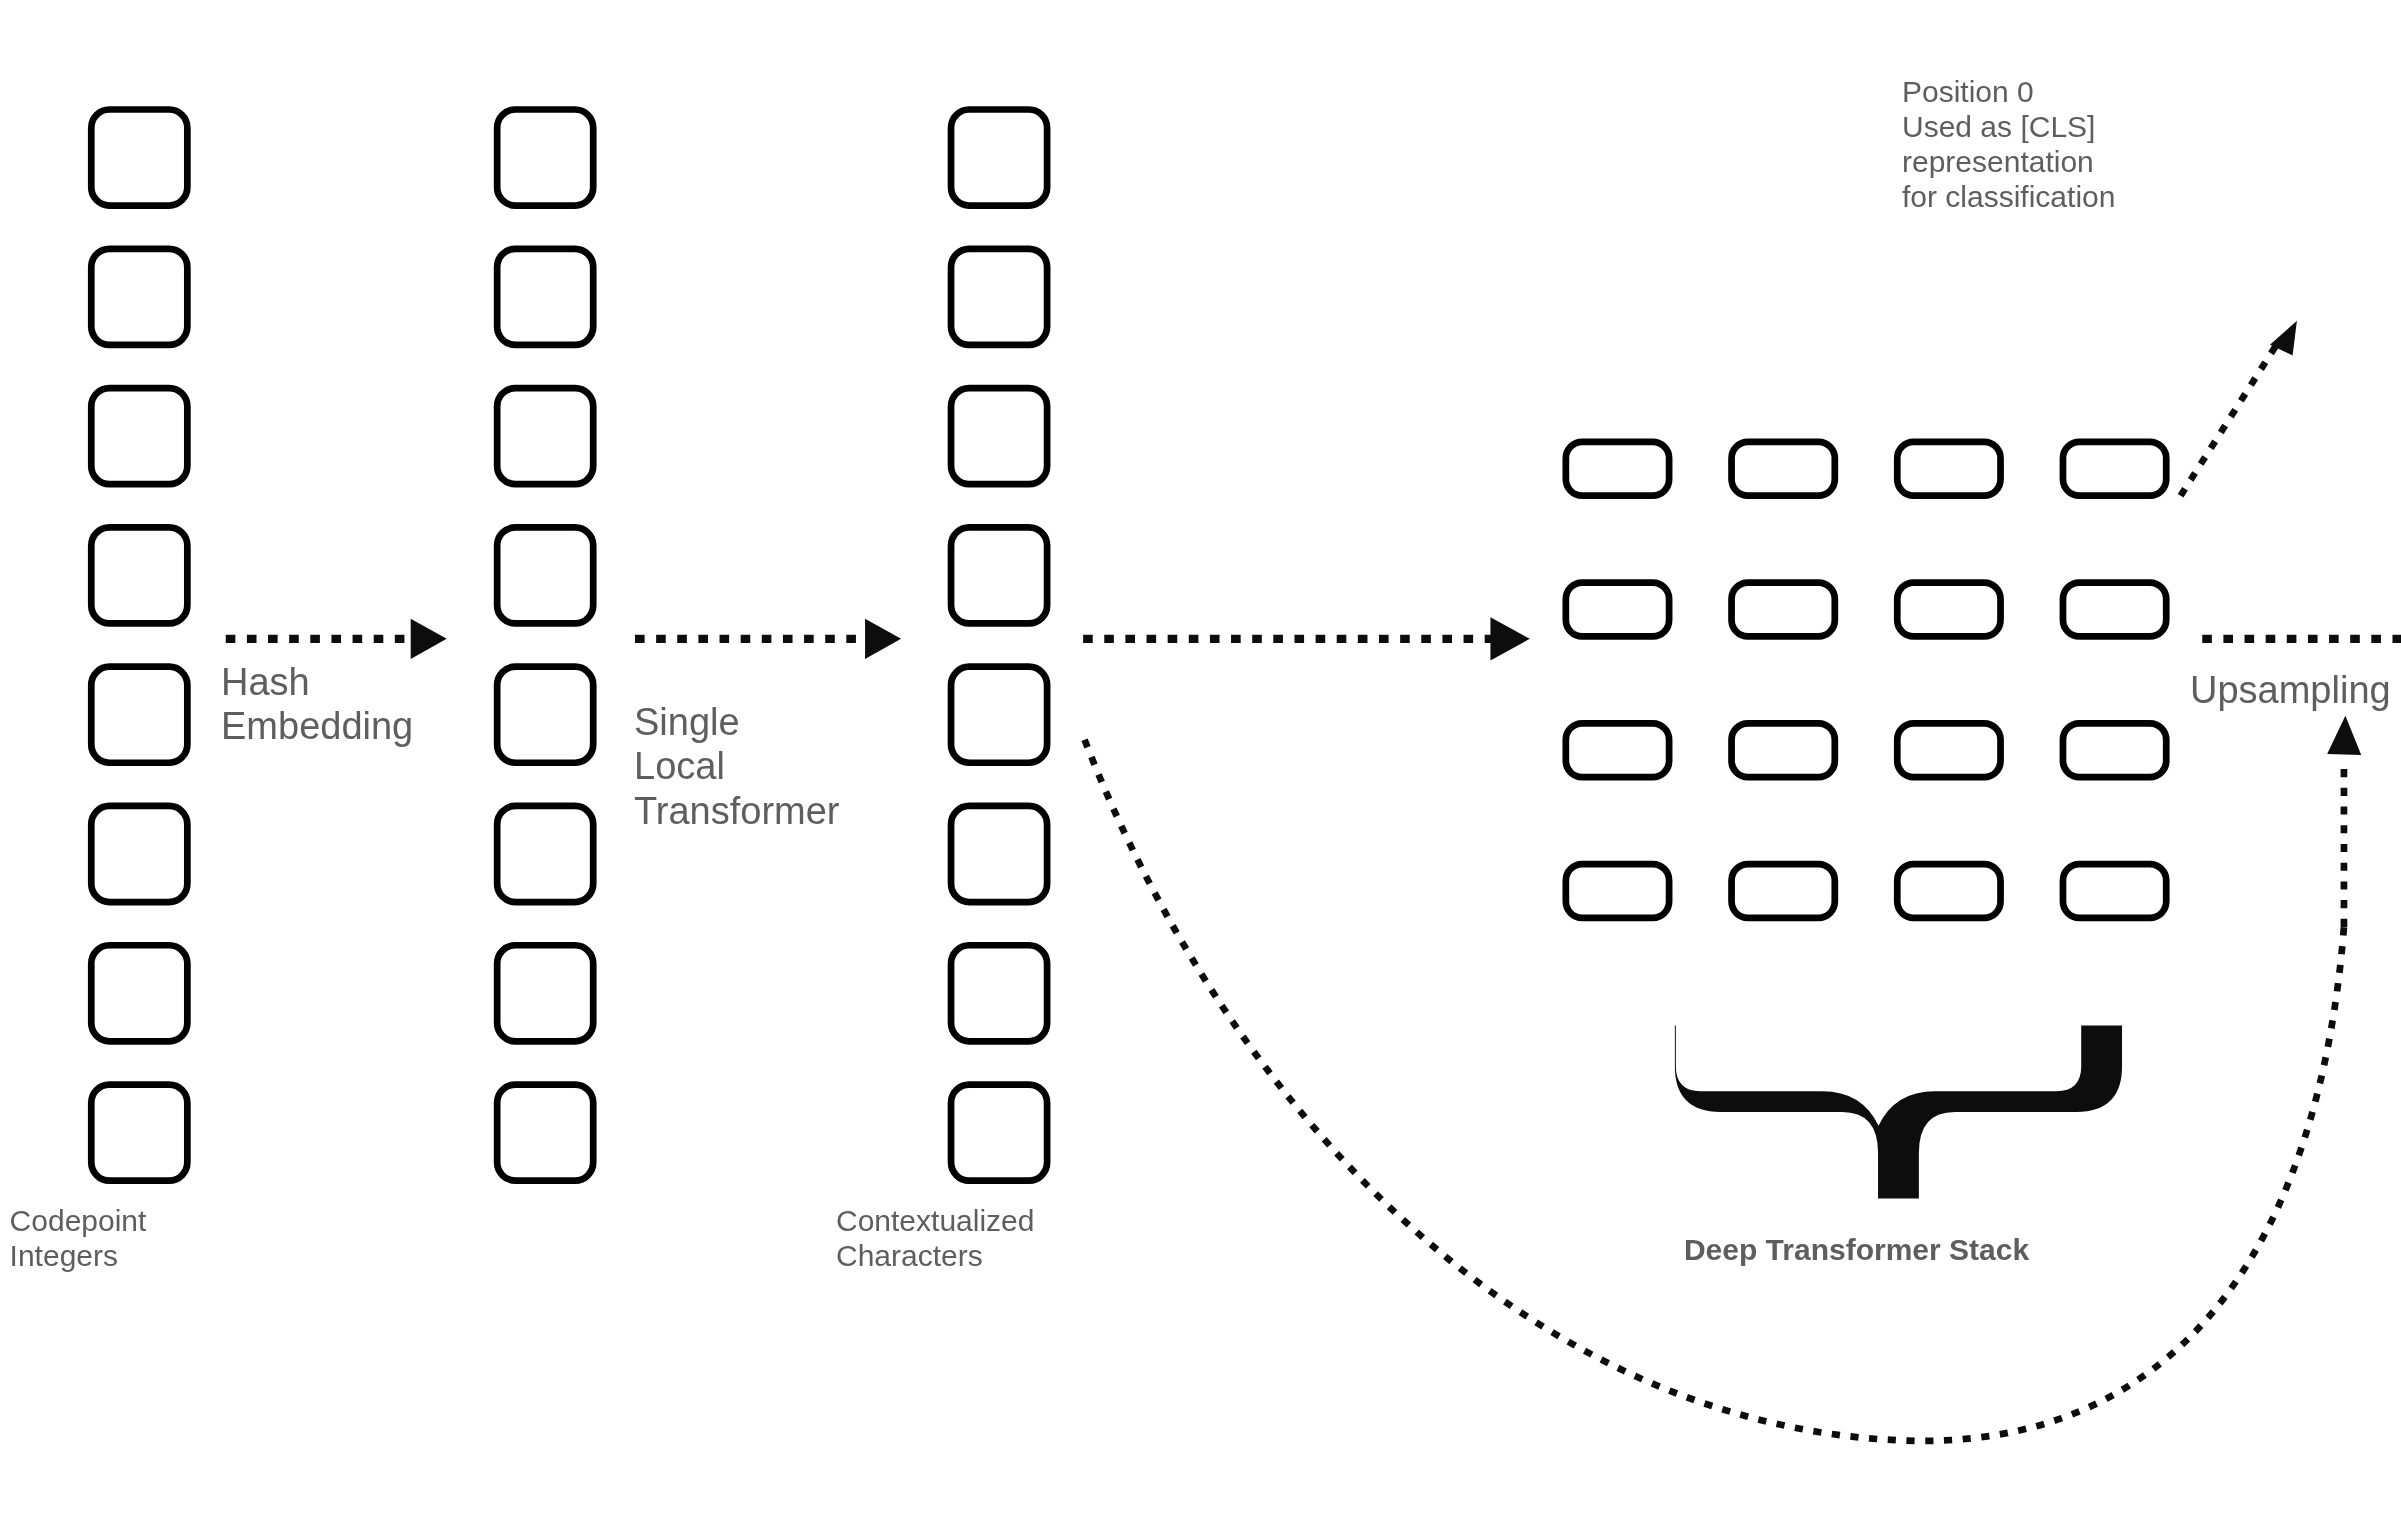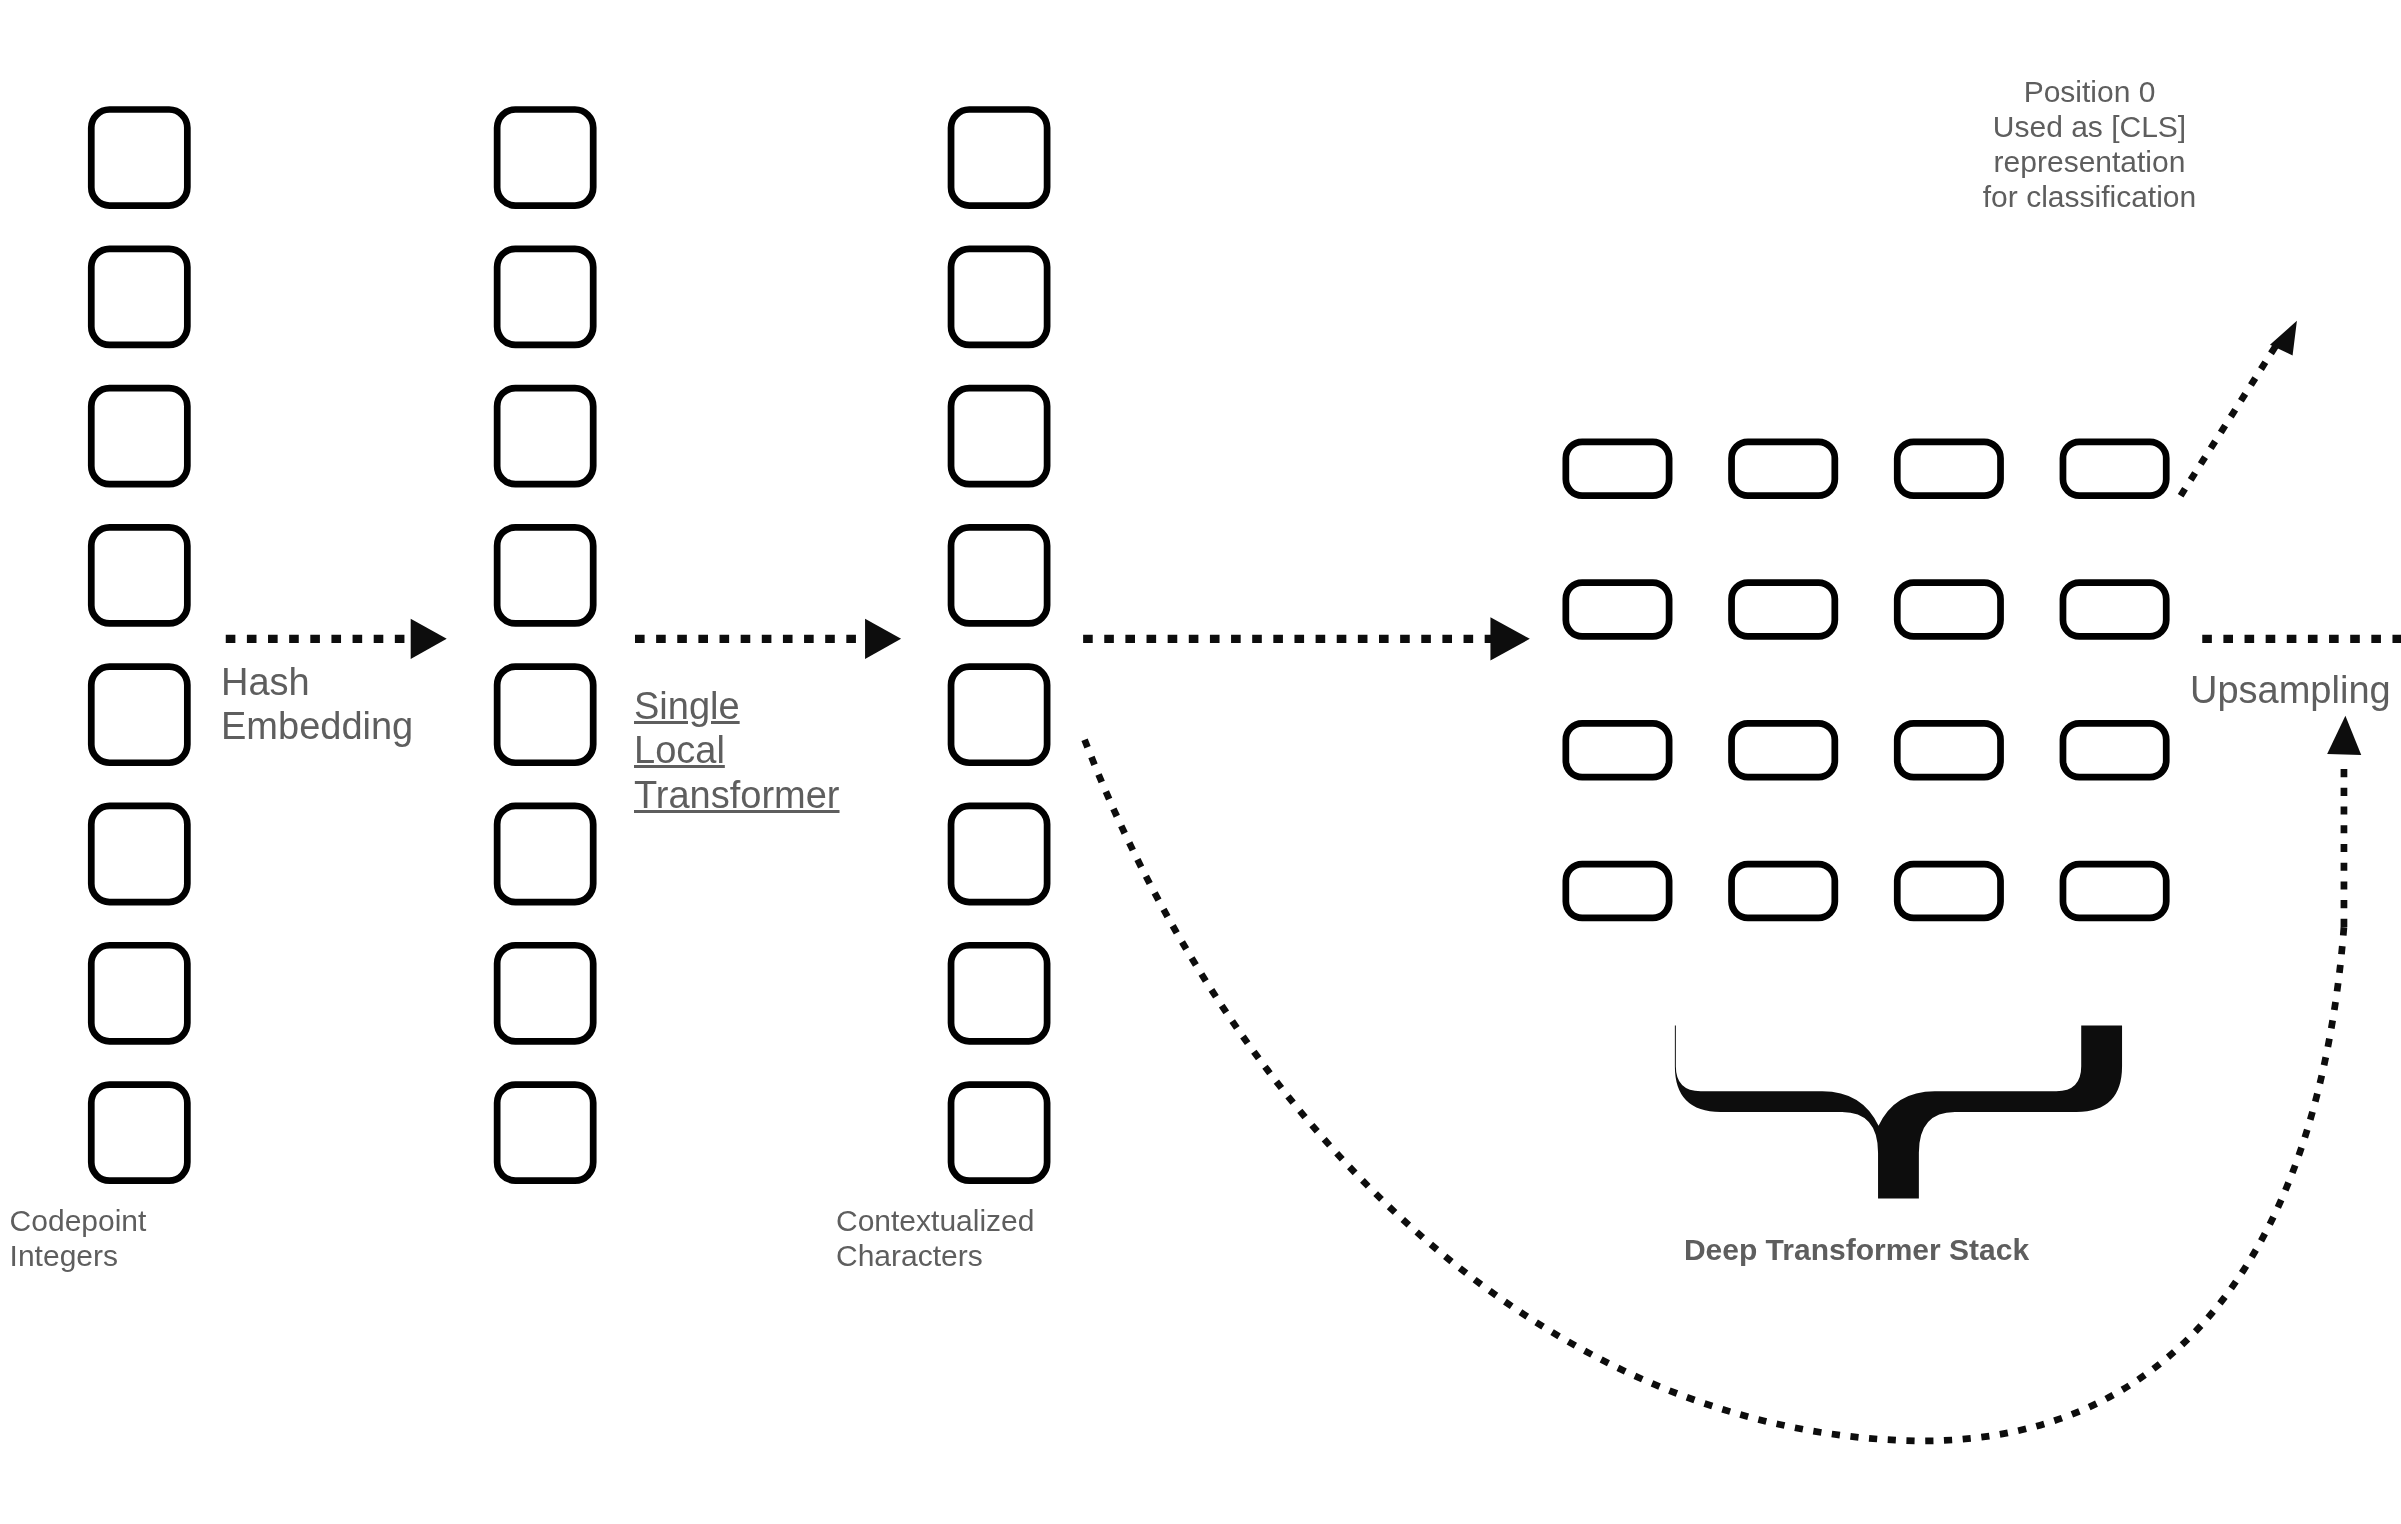--- a/index.html
+++ b/index.html
@@ -72,21 +72,20 @@
     font-size: 38px;
     line-height: 1.17;
     font-weight: 400;
     white-space: pre-line;
   }
   .annotation {
     position: absolute;
     color: #5e5e5e;
     font-size: 30px;
     line-height: 1.17;
-    text-align: center;
     font-weight: 400;
     white-space: pre-line;
   }
   .stack-caption {
     position: absolute;
     color: #5e5e5e;
     font-size: 30px;
     line-height: 1.17;
     text-align: center;
     font-weight: 700;
@@ -251,21 +250,21 @@
 
 
   <div class="caption" style="left:836px; top:1203px; width:331px;">Contextualized
 Characters</div>
 
   <div class="stack-caption" style="left:1561px; top:1232px; width:591px;">Deep Transformer Stack</div>
 
   <div class="edge-label" style="left:221px; top:660px; width:211px;">Hash
 Embedding</div>
 
-  <div class="edge-label" style="left:634px; top:684px; width:255px;text-decoration:underline;">Single
+  <div class="edge-label" style="left:634px; top:700px; width:255px;">Single
 Local
 Transformer</div>
 
 
   <div class="edge-label" style="left:2190px; top:668px; width:322px;">Upsampling</div>
 
   <div class="annotation" style="left:1902px; top:74px; width:375px;">Position 0
 Used as [CLS]
 representation
 for classification</div>

